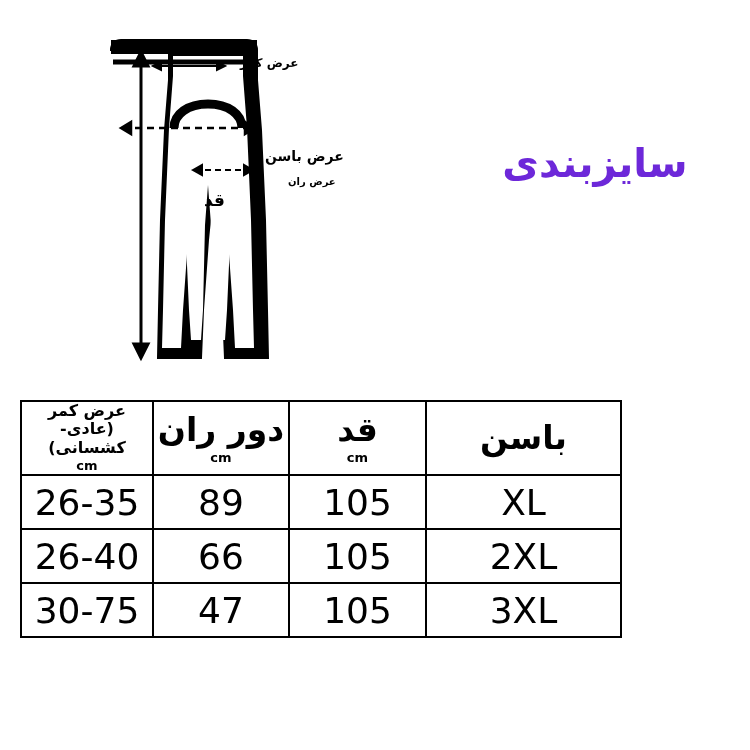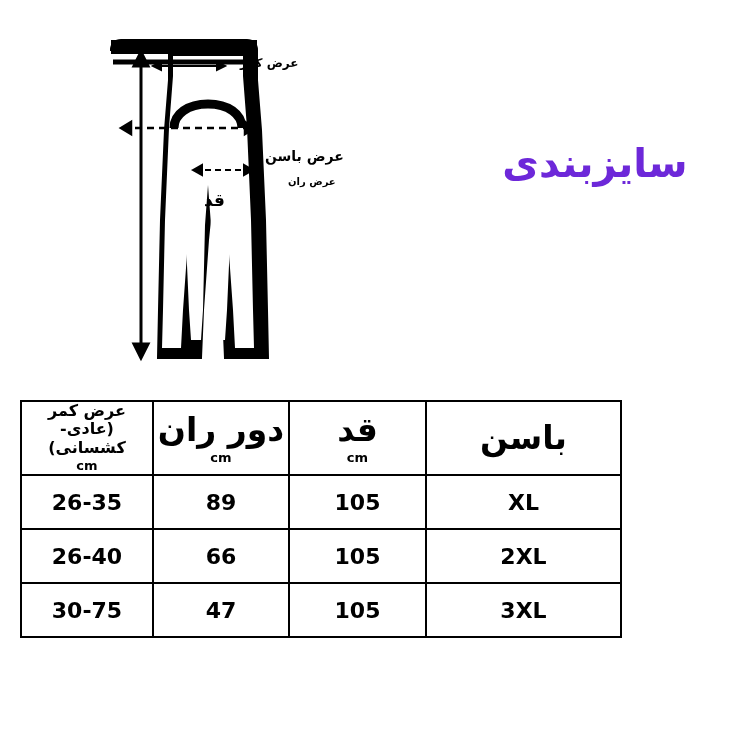--- a/index.html
+++ b/index.html
@@ -94,22 +94,22 @@
     height: 72px;
     font-weight: bold;
     line-height: 1.15;
   }
   .th-main { font-size: 33px; display: block; }
   .th-unit { font-size: 13px; display: block; margin-top: 2px; }
   .th-sub  { font-size: 16px; display: block; }
 
   table.size-table tbody td {
     height: 52px;
-    font-size: 22px;
-    font-weight: bold;
+    font-size: 36px;
+    font-weight: normal;
     margin-left: 12px;
   }
   col.c-size   { width: 195px; }
   col.c-len    { width: 137px; }
   col.c-thigh  { width: 136px; }
   col.c-waist  { width: 132px; }
 </style>
 </head>
 <body>
 

